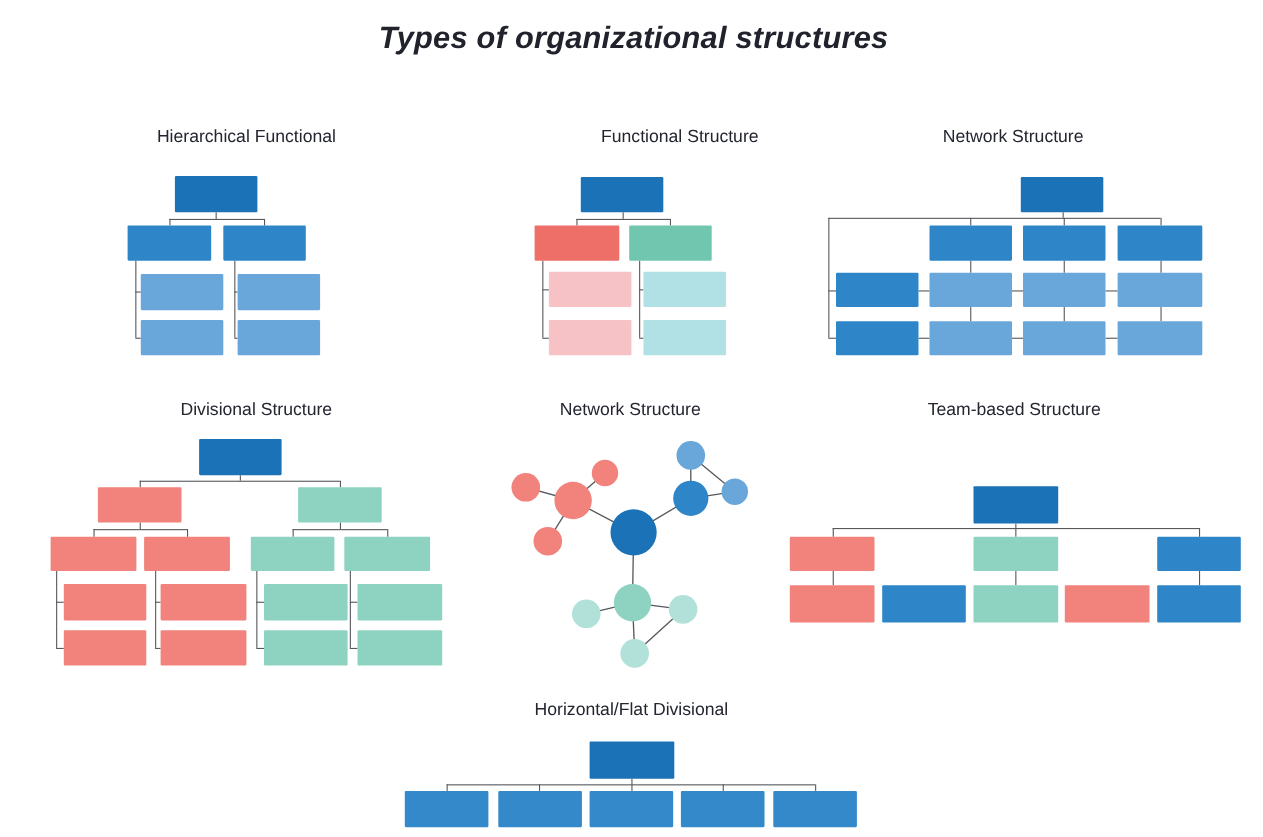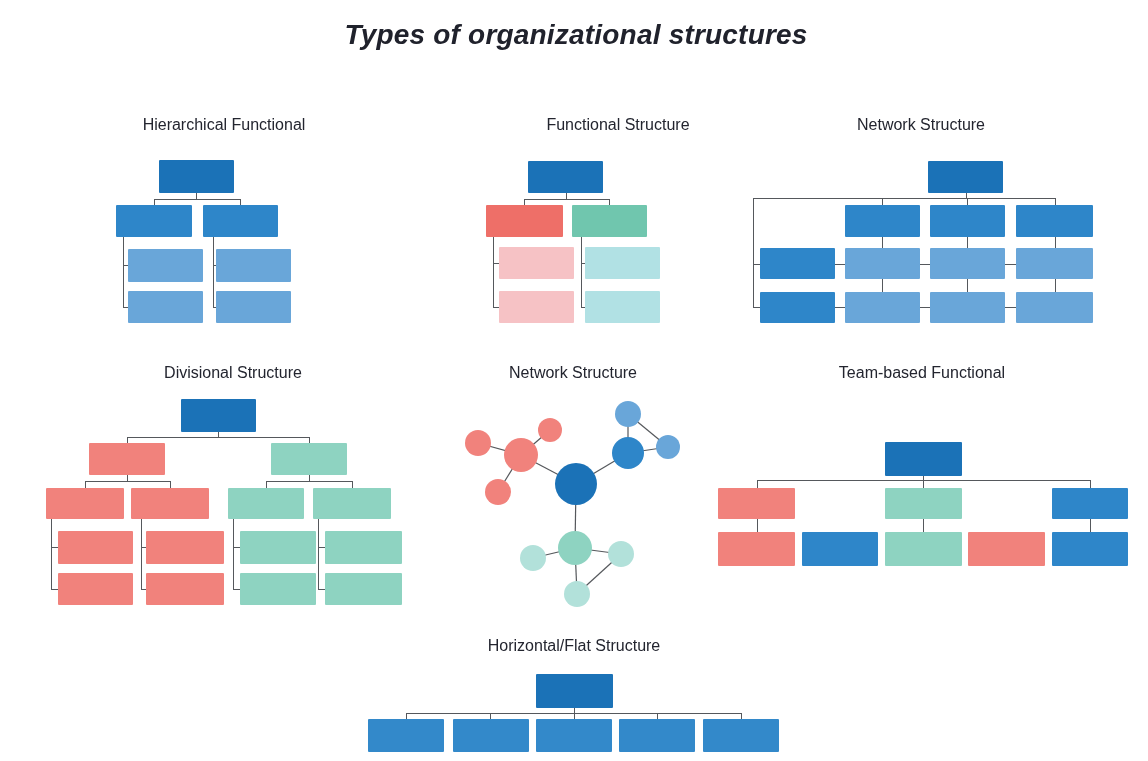--- a/index.html
+++ b/index.html
@@ -194,41 +194,41 @@
         <circle cx="628" cy="453" r="16" fill="#2e86c9"></circle>
         <circle cx="628" cy="414" r="13" fill="#69a6d9"></circle>
         <circle cx="668" cy="447" r="12" fill="#69a6d9"></circle>
         <circle cx="575" cy="548" r="17" fill="#8ed3c1"></circle>
         <circle cx="533" cy="558" r="13" fill="#b2e1da"></circle>
         <circle cx="621" cy="554" r="13" fill="#b2e1da"></circle>
         <circle cx="577" cy="594" r="13" fill="#b2e1da"></circle>
       </svg>
     </div>
     <div>
-      <div class="diagram-heading" style="left: 922px; top: 364px;">Team-based Functional</div>
+      <div class="diagram-heading" style="left: 922px; top: 364px;">Team-based Structure</div>
       <div class="line" style="left: 923px; top: 476px; width: 1.2px; height: 4px;"></div>
       <div class="line" style="left: 757px; top: 480px; width: 333px; height: 1.2px;"></div>
       <div class="line" style="left: 757px; top: 480px; width: 1.2px; height: 8px;"></div>
       <div class="line" style="left: 923px; top: 480px; width: 1.2px; height: 8px;"></div>
       <div class="line" style="left: 1090px; top: 480px; width: 1.2px; height: 8px;"></div>
       <div class="line" style="left: 757px; top: 519px; width: 1.2px; height: 13px;"></div>
       <div class="line" style="left: 923px; top: 519px; width: 1.2px; height: 13px;"></div>
       <div class="line" style="left: 1090px; top: 519px; width: 1.2px; height: 13px;"></div>
       <div class="box" style="left: 885px; top: 442px; width: 77px; height: 34px; background: rgb(27, 114, 183);"></div>
       <div class="box" style="left: 718px; top: 488px; width: 77px; height: 31px; background: rgb(241, 130, 124);"></div>
       <div class="box" style="left: 885px; top: 488px; width: 77px; height: 31px; background: rgb(142, 211, 193);"></div>
       <div class="box" style="left: 1052px; top: 488px; width: 76px; height: 31px; background: rgb(46, 134, 201);"></div>
       <div class="box" style="left: 718px; top: 532px; width: 77px; height: 34px; background: rgb(241, 130, 124);"></div>
       <div class="box" style="left: 802px; top: 532px; width: 76px; height: 34px; background: rgb(46, 134, 201);"></div>
       <div class="box" style="left: 885px; top: 532px; width: 77px; height: 34px; background: rgb(142, 211, 193);"></div>
       <div class="box" style="left: 968px; top: 532px; width: 77px; height: 34px; background: rgb(241, 130, 124);"></div>
       <div class="box" style="left: 1052px; top: 532px; width: 76px; height: 34px; background: rgb(46, 134, 201);"></div>
     </div>
     <div>
-      <div class="diagram-heading" style="left: 574px; top: 637px;">Horizontal/Flat Structure</div>
+      <div class="diagram-heading" style="left: 574px; top: 637px;">Horizontal/Flat Divisional</div>
       <div class="line" style="left: 574px; top: 708px; width: 1.2px; height: 5px;"></div>
       <div class="line" style="left: 406px; top: 713px; width: 335px; height: 1.2px;"></div>
       <div class="line" style="left: 406px; top: 713px; width: 1.2px; height: 6px;"></div>
       <div class="line" style="left: 490px; top: 713px; width: 1.2px; height: 6px;"></div>
       <div class="line" style="left: 574px; top: 713px; width: 1.2px; height: 6px;"></div>
       <div class="line" style="left: 657px; top: 713px; width: 1.2px; height: 6px;"></div>
       <div class="line" style="left: 741px; top: 713px; width: 1.2px; height: 6px;"></div>
       <div class="box" style="left: 536px; top: 674px; width: 77px; height: 34px; background: rgb(27, 114, 183);"></div>
       <div class="box" style="left: 368px; top: 719px; width: 76px; height: 33px; background: rgb(51, 137, 202);"></div>
       <div class="box" style="left: 453px; top: 719px; width: 76px; height: 33px; background: rgb(51, 137, 202);"></div>

